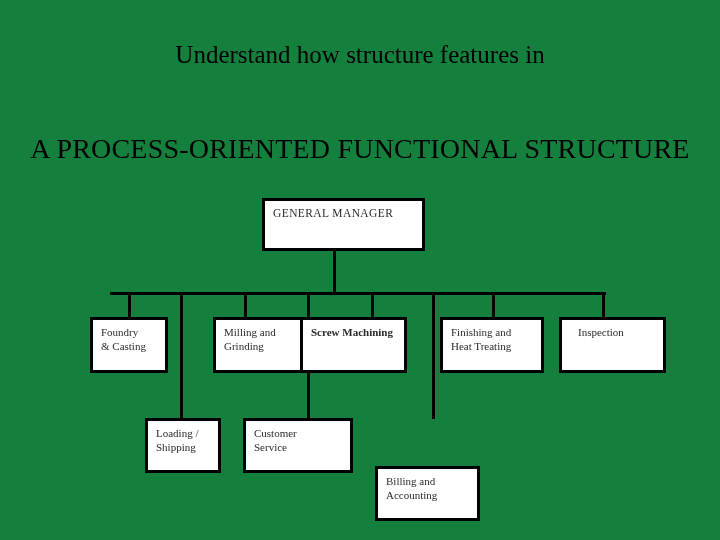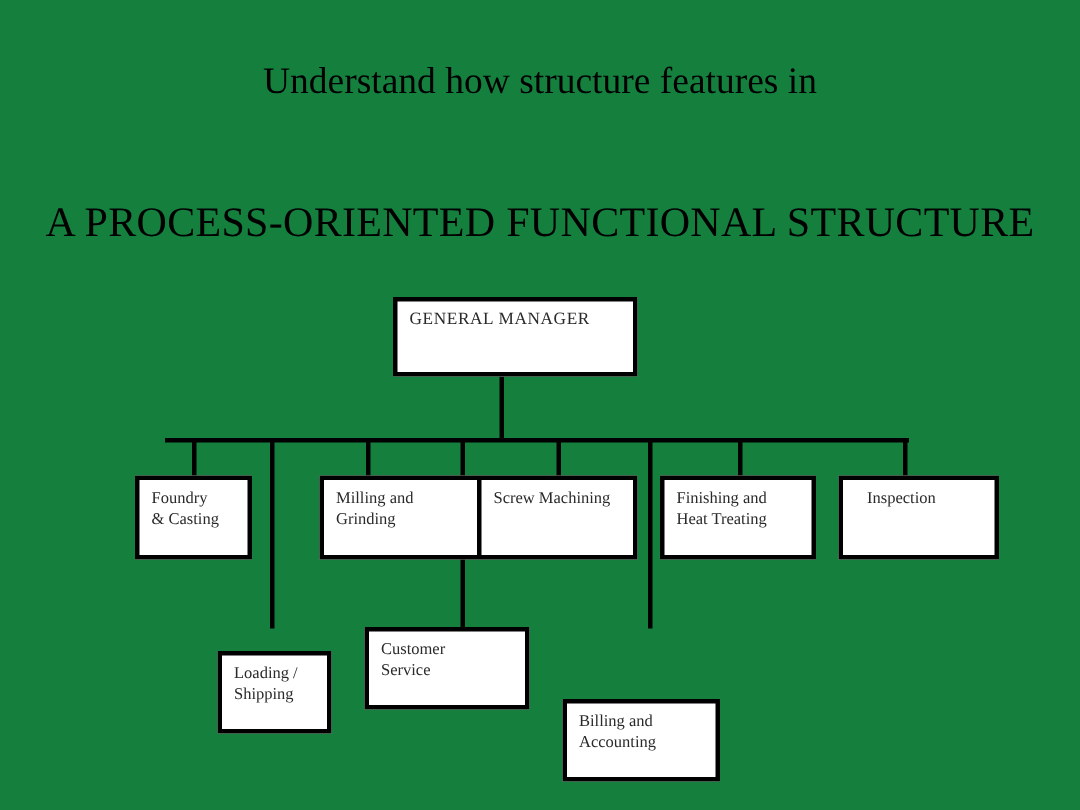--- a/index.html
+++ b/index.html
@@ -106,34 +106,34 @@
     <div class="node" style="left:90px; top:317px; width:78px; height:56px;">
       <span class="ln">Foundry</span>
       <span class="ln">&amp; Casting</span>
     </div>
 
     <div class="node" style="left:190px; top:317px; width:110px; height:56px;margin-left:23px;">
       <span class="ln">Milling and</span>
       <span class="ln">Grinding</span>
     </div>
 
-    <div class="node" style="left:318px; top:317px; width:107px; height:56px;">
+    <div class="node" style="left:300px; top:317px; width:107px; height:56px;font-weight:bold;">
       <span class="ln">Screw Machining</span>
     </div>
 
     <div class="node" style="left:440px; top:317px; width:104px; height:56px;">
       <span class="ln">Finishing and</span>
       <span class="ln">Heat Treating</span>
     </div>
 
     <div class="node" style="left:559px; top:317px; width:107px; height:56px;padding-left:16px;">
       <span class="ln">Inspection</span>
     </div>
 
-    <div class="node" style="left:145px; top:434px; width:76px; height:55px;">
+    <div class="node" style="left:145px; top:418px; width:76px; height:55px;">
       <span class="ln">Loading /</span>
       <span class="ln">Shipping</span>
     </div>
 
     <div class="node" style="left:243px; top:418px; width:110px; height:55px;">
       <span class="ln">Customer</span>
       <span class="ln">Service</span>
     </div>
 
     <div class="node" style="left:375px; top:418px; width:105px; height:55px;margin-top:48px;">

